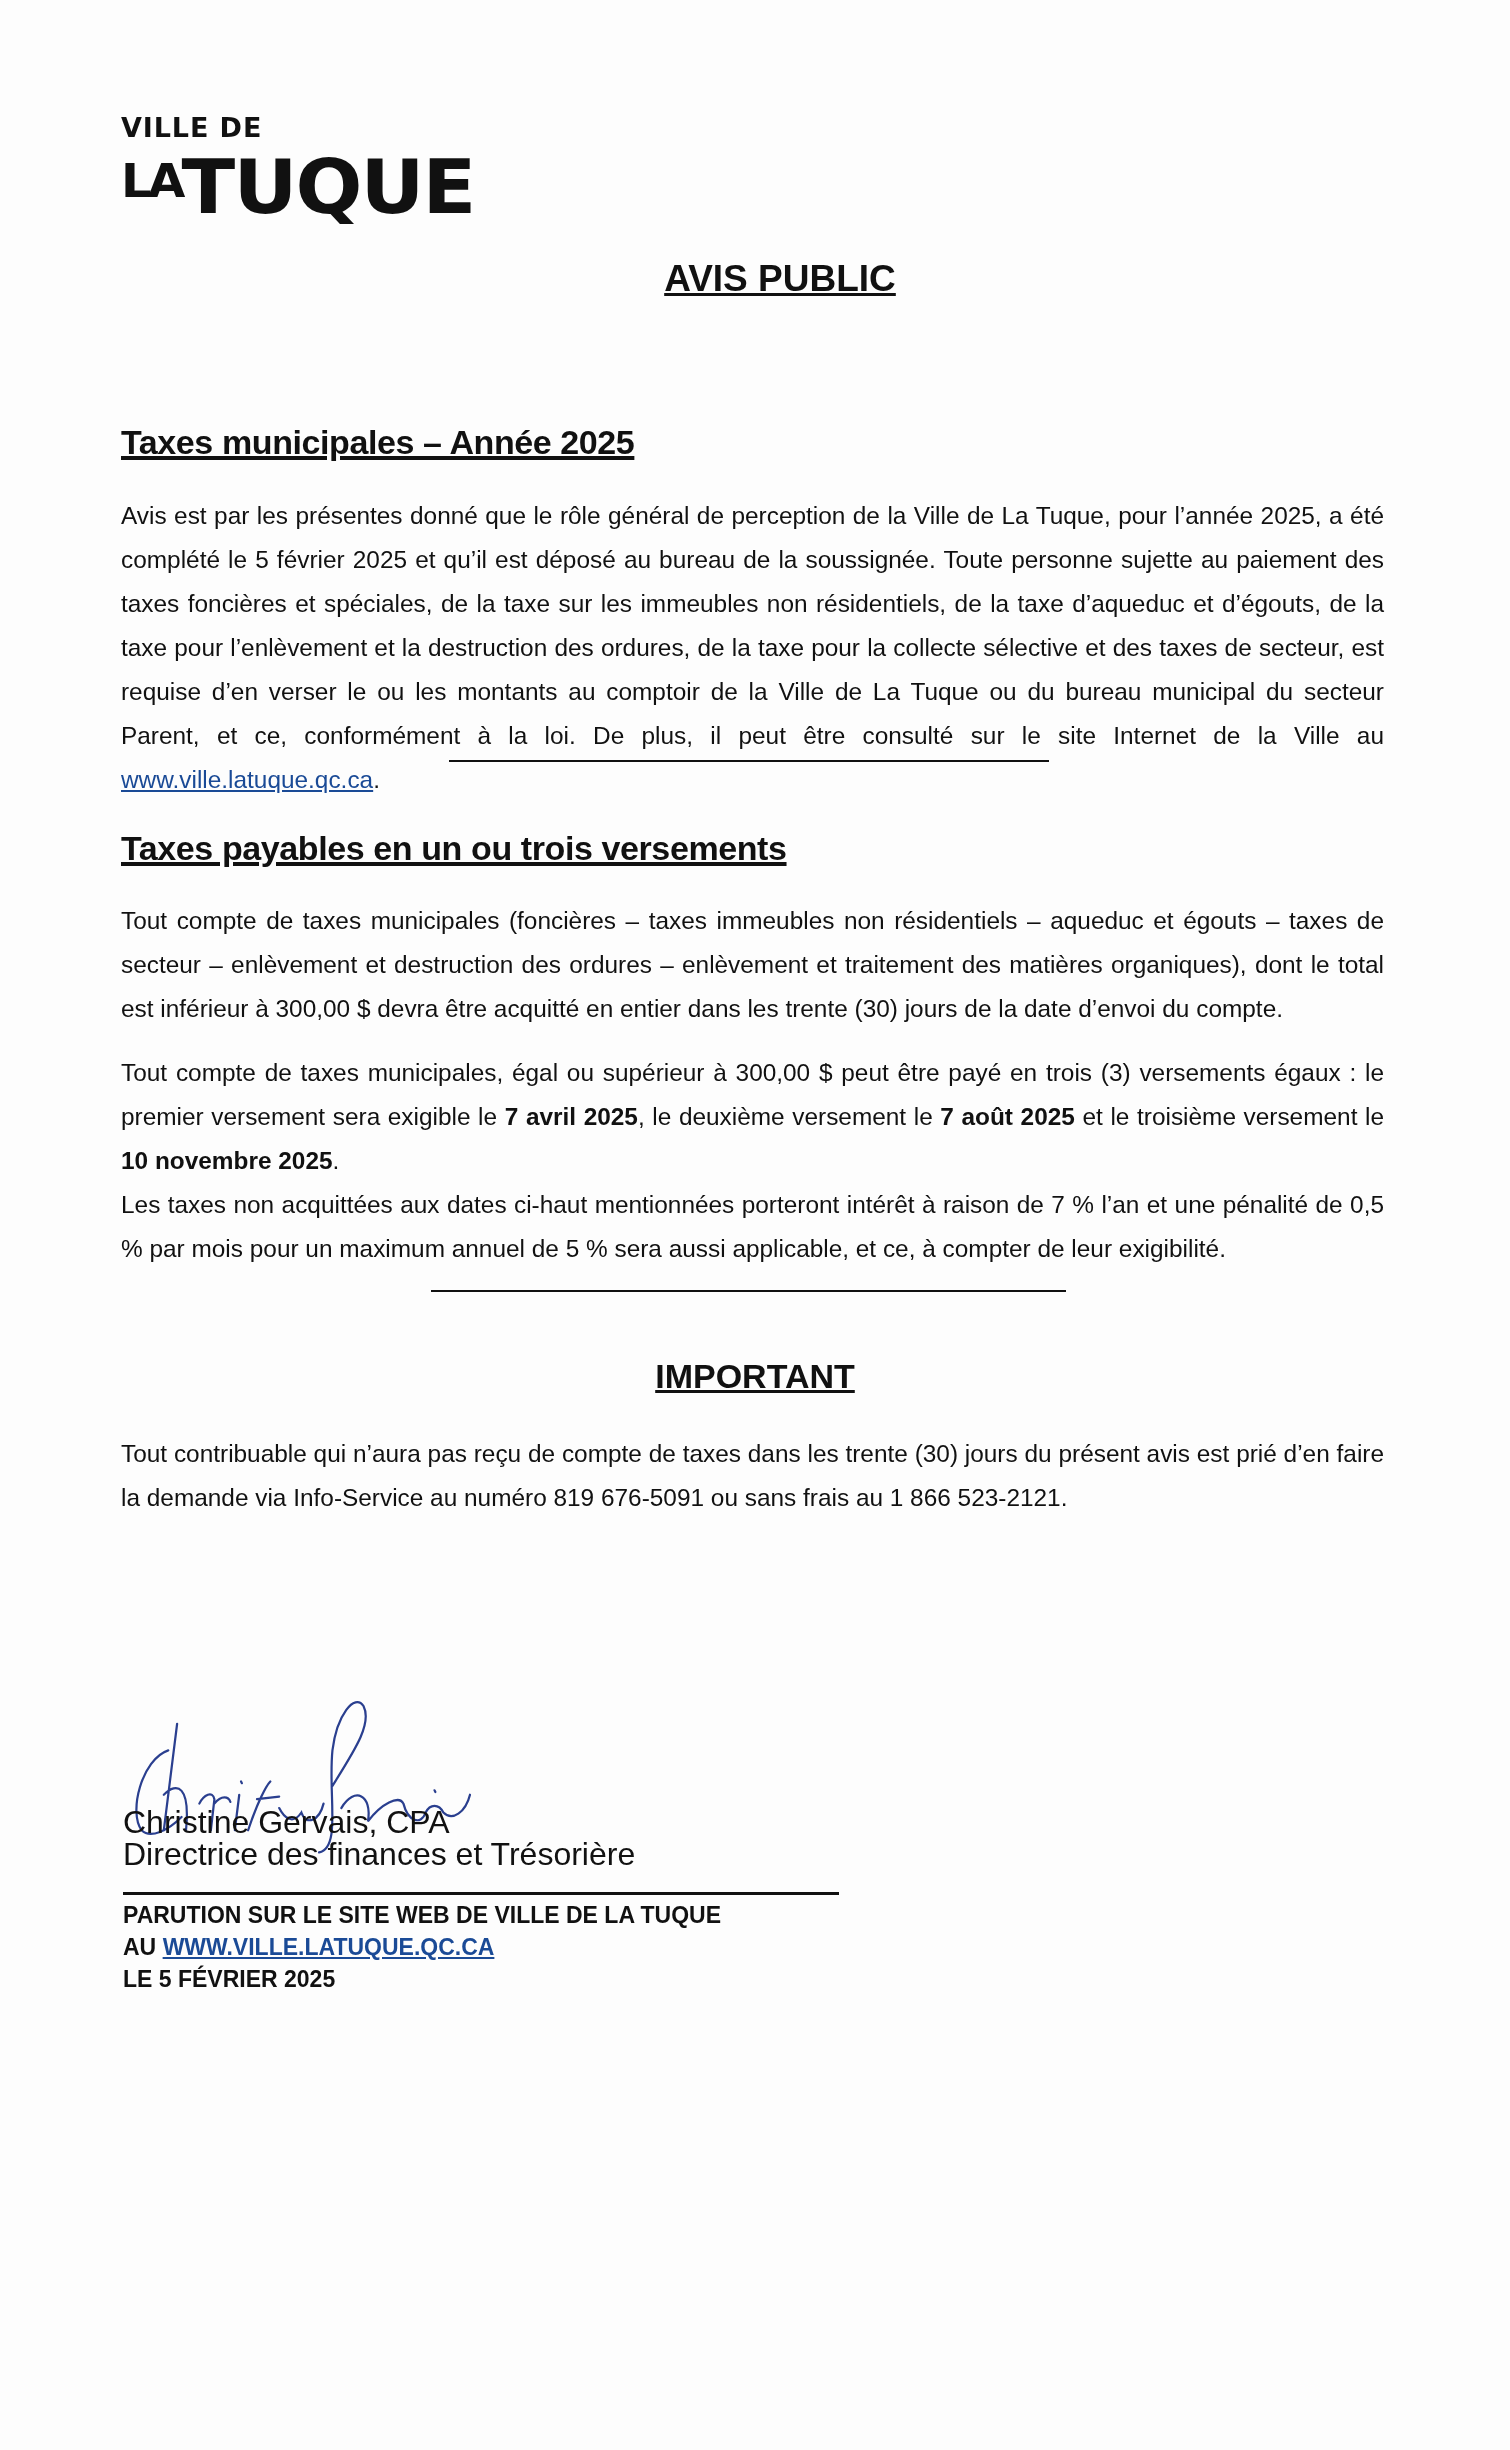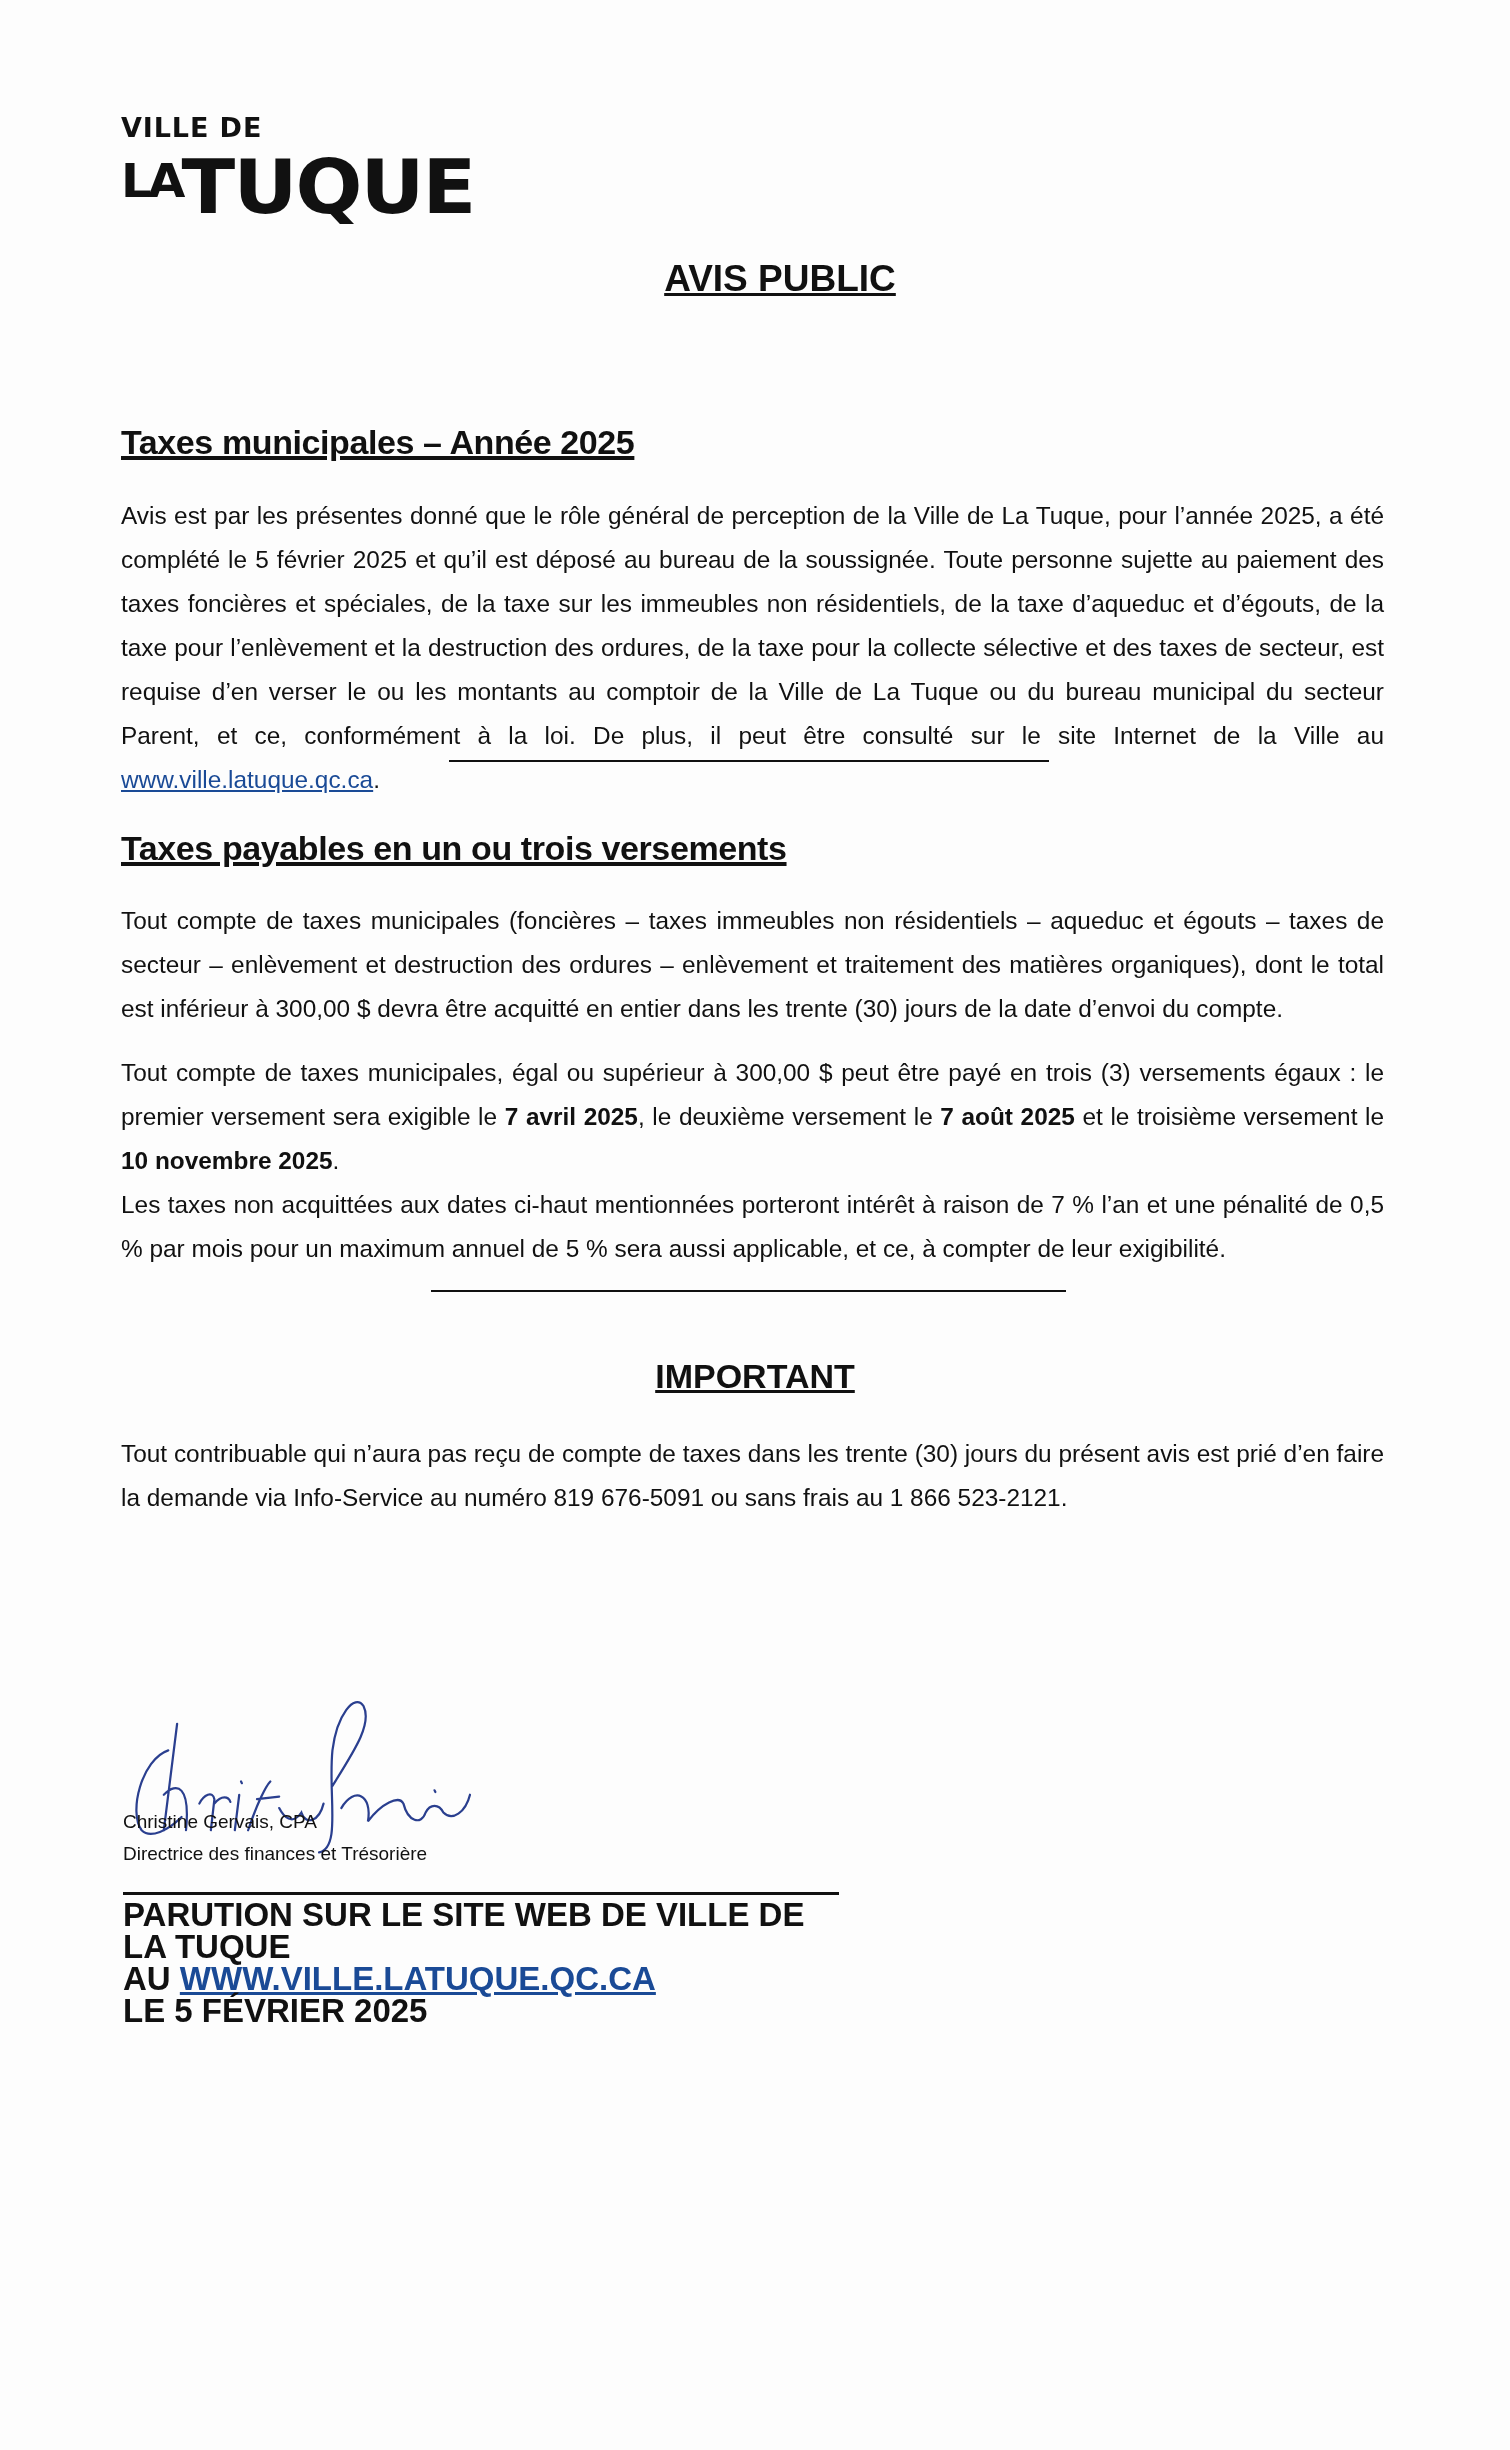--- a/index.html
+++ b/index.html
@@ -13,22 +13,22 @@
   .logo-big { font-family: "DejaVu Sans", sans-serif; font-weight: 900; font-size: 75px; letter-spacing: -1.8px; line-height: 1; margin-top: 9px; transform: scaleX(1.05); transform-origin: left; }
   .logo-big .la { font-size: 46px; vertical-align: 16px; letter-spacing: -3.6px; }
   .logo-big .tu { font-size: 75px; }
   .title { position: absolute; top: 258px; left: 0; width: 1510px; text-align: center; font-size: 37px; font-weight: bold; text-decoration: underline; padding-left: 25px; }
   .heading { position: absolute; left: 121px; font-size: 34px; font-weight: bold; text-decoration: underline; text-decoration-thickness: 3.6px; letter-spacing: -0.4px; }
   .para { position: absolute; left: 121px; width: 1263px; font-size: 24.4px; line-height: 44px; text-align: justify; }
   .para a { color: #1a4a96; text-decoration: underline; }
   .divider { position: absolute; height: 1.8px; background: #111; }
   .center-h { position: absolute; left: 0; width: 1510px; text-align: center; font-size: 34px; font-weight: bold; text-decoration: underline; }
   .sig-svg { position: absolute; left: 115px; top: 1697px; }
-  .sig-name { position: absolute; left: 123px; top: 1806px; font-size: 19px; line-height: 32px; }
-  .pub { position: absolute; left: 123px; top: 1892px; width: 716px; border-top: 3.6px solid #111; padding-top: 3.6px; font-size: 33px; font-weight: bold; line-height: 32px; }
+  .sig-name { position: absolute; left: 123px; top: 1806px; font-size: 32px; line-height: 32px; }
+  .pub { position: absolute; left: 123px; top: 1892px; width: 716px; border-top: 3.6px solid #111; padding-top: 3.6px; font-size: 23px; font-weight: bold; line-height: 32px; }
   .pub a { color: #1a4a96; text-decoration: underline; }
   b { font-weight: bold; }
 </style>
 </head>
 <body>
 
 <div class="page">
 
   <div class="logo">
     <div class="logo-small">VILLE DE</div>

